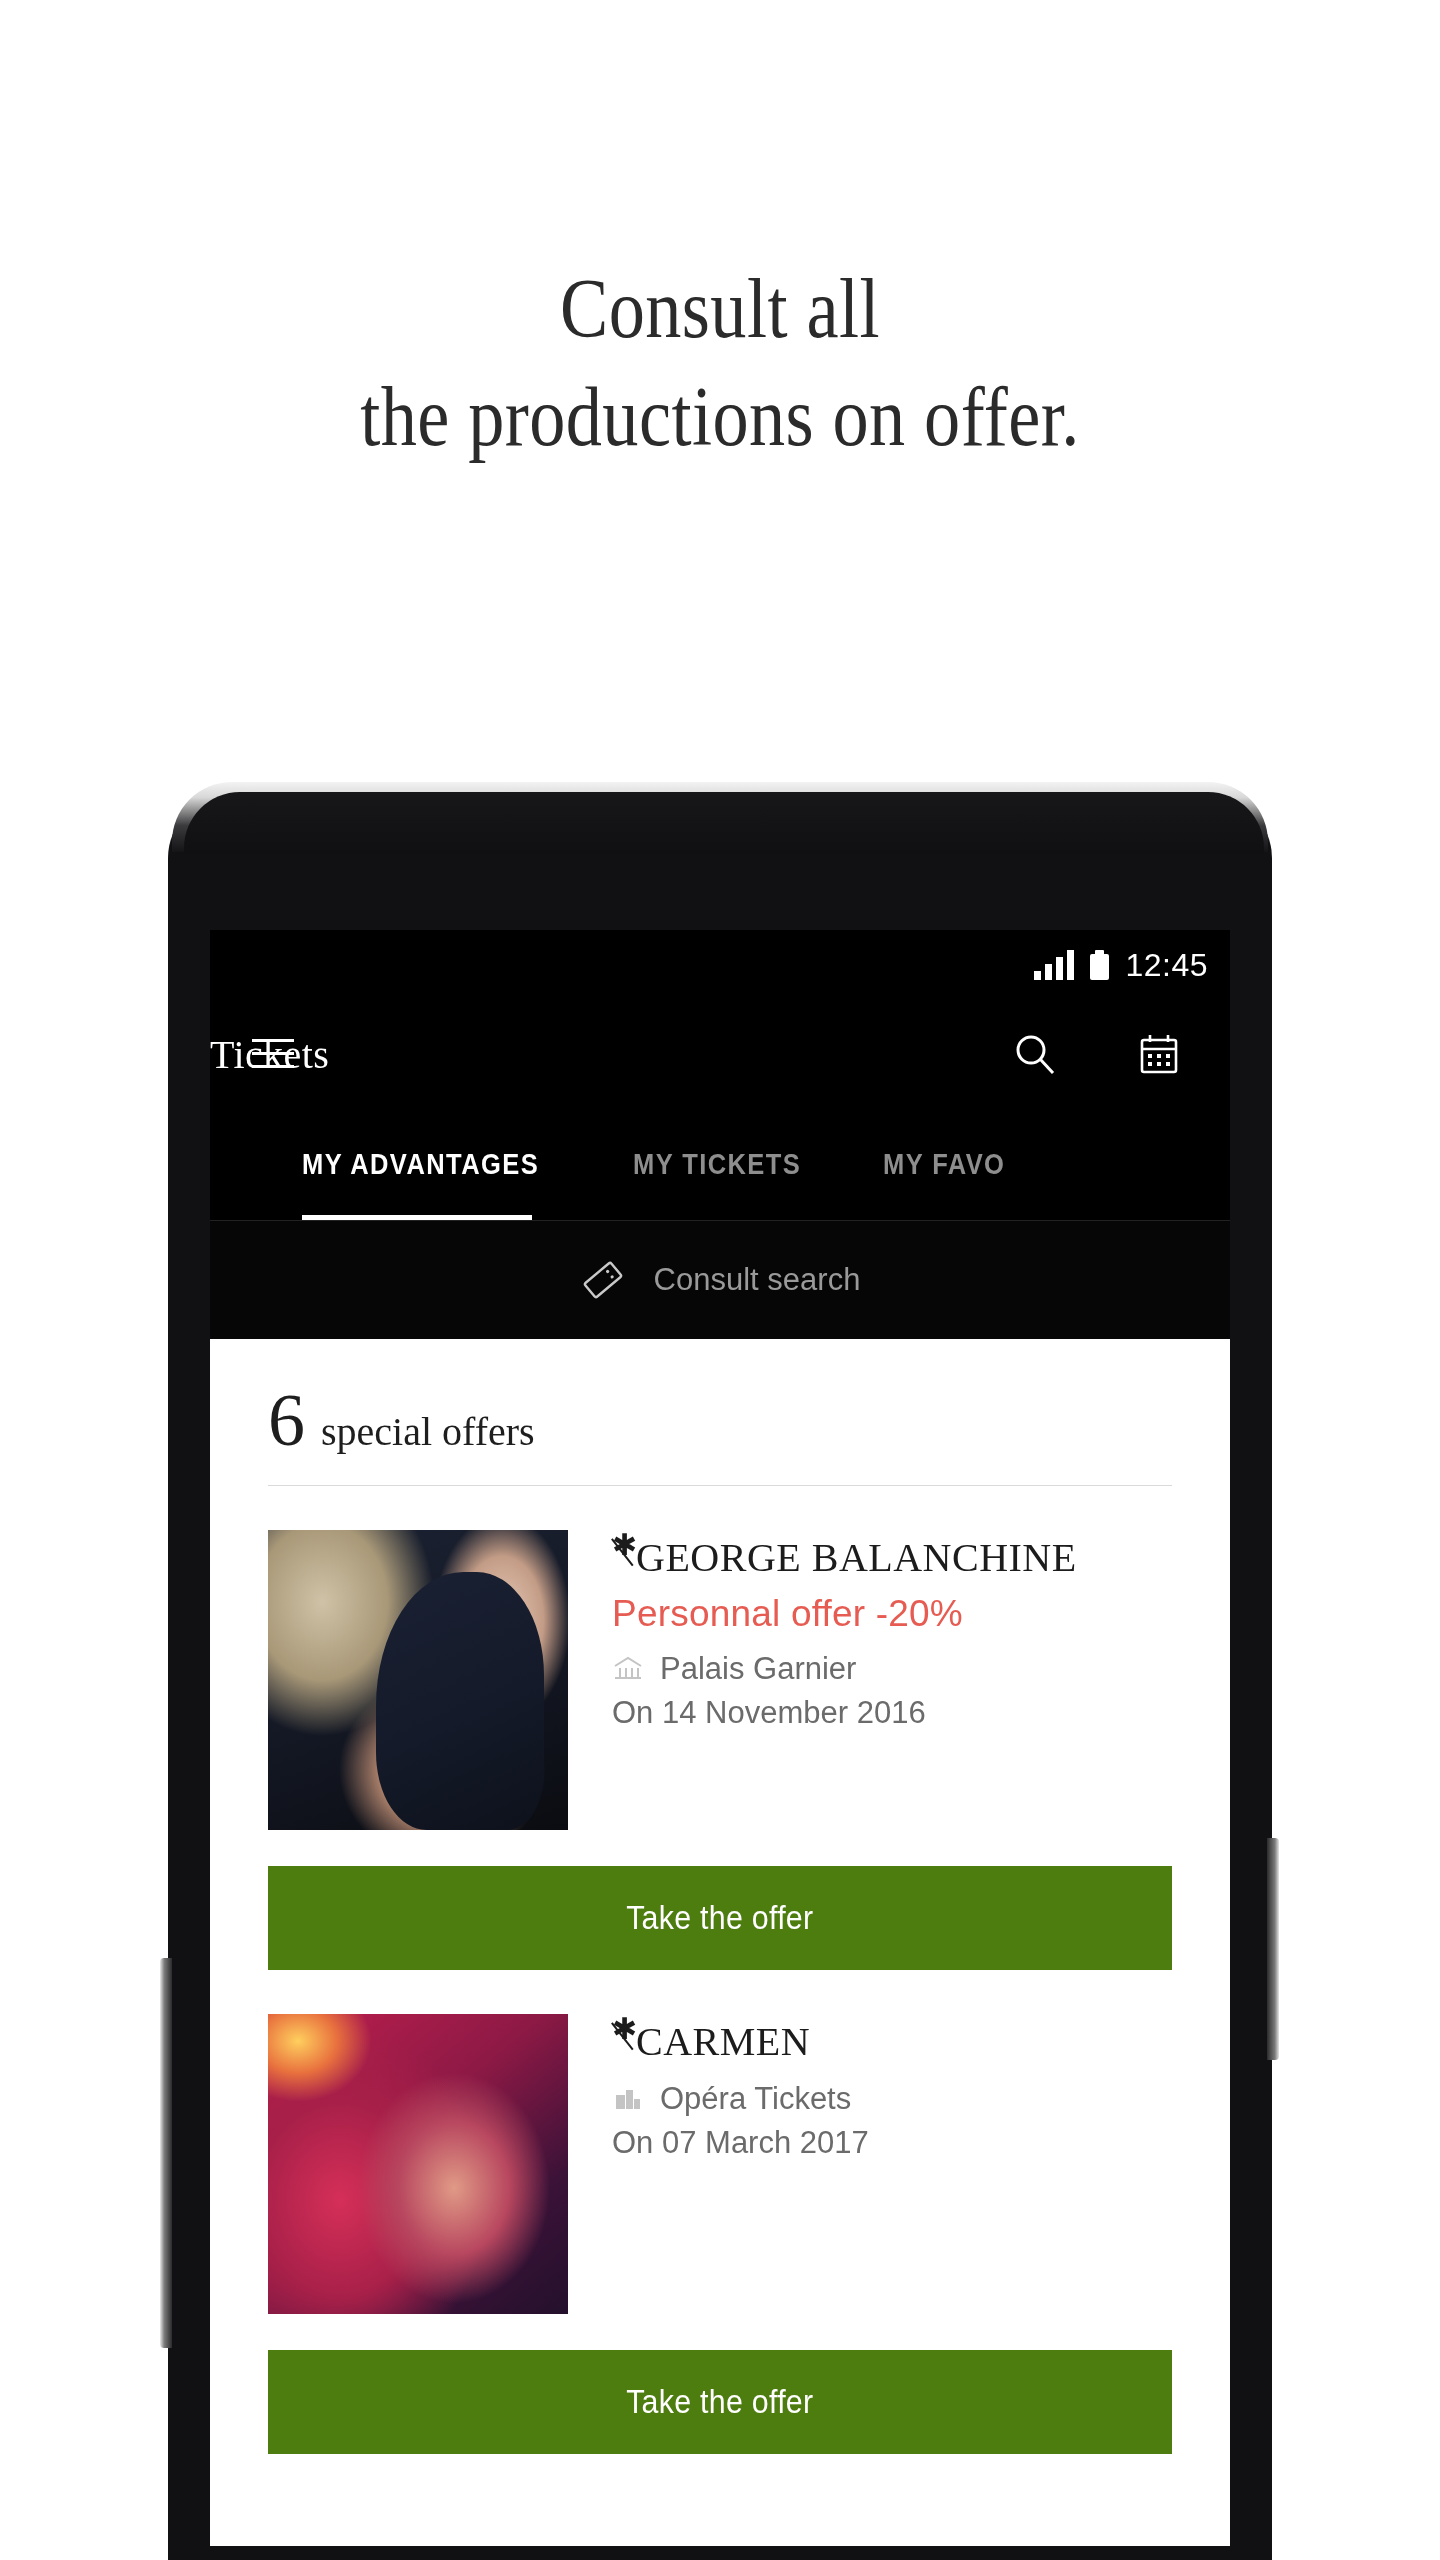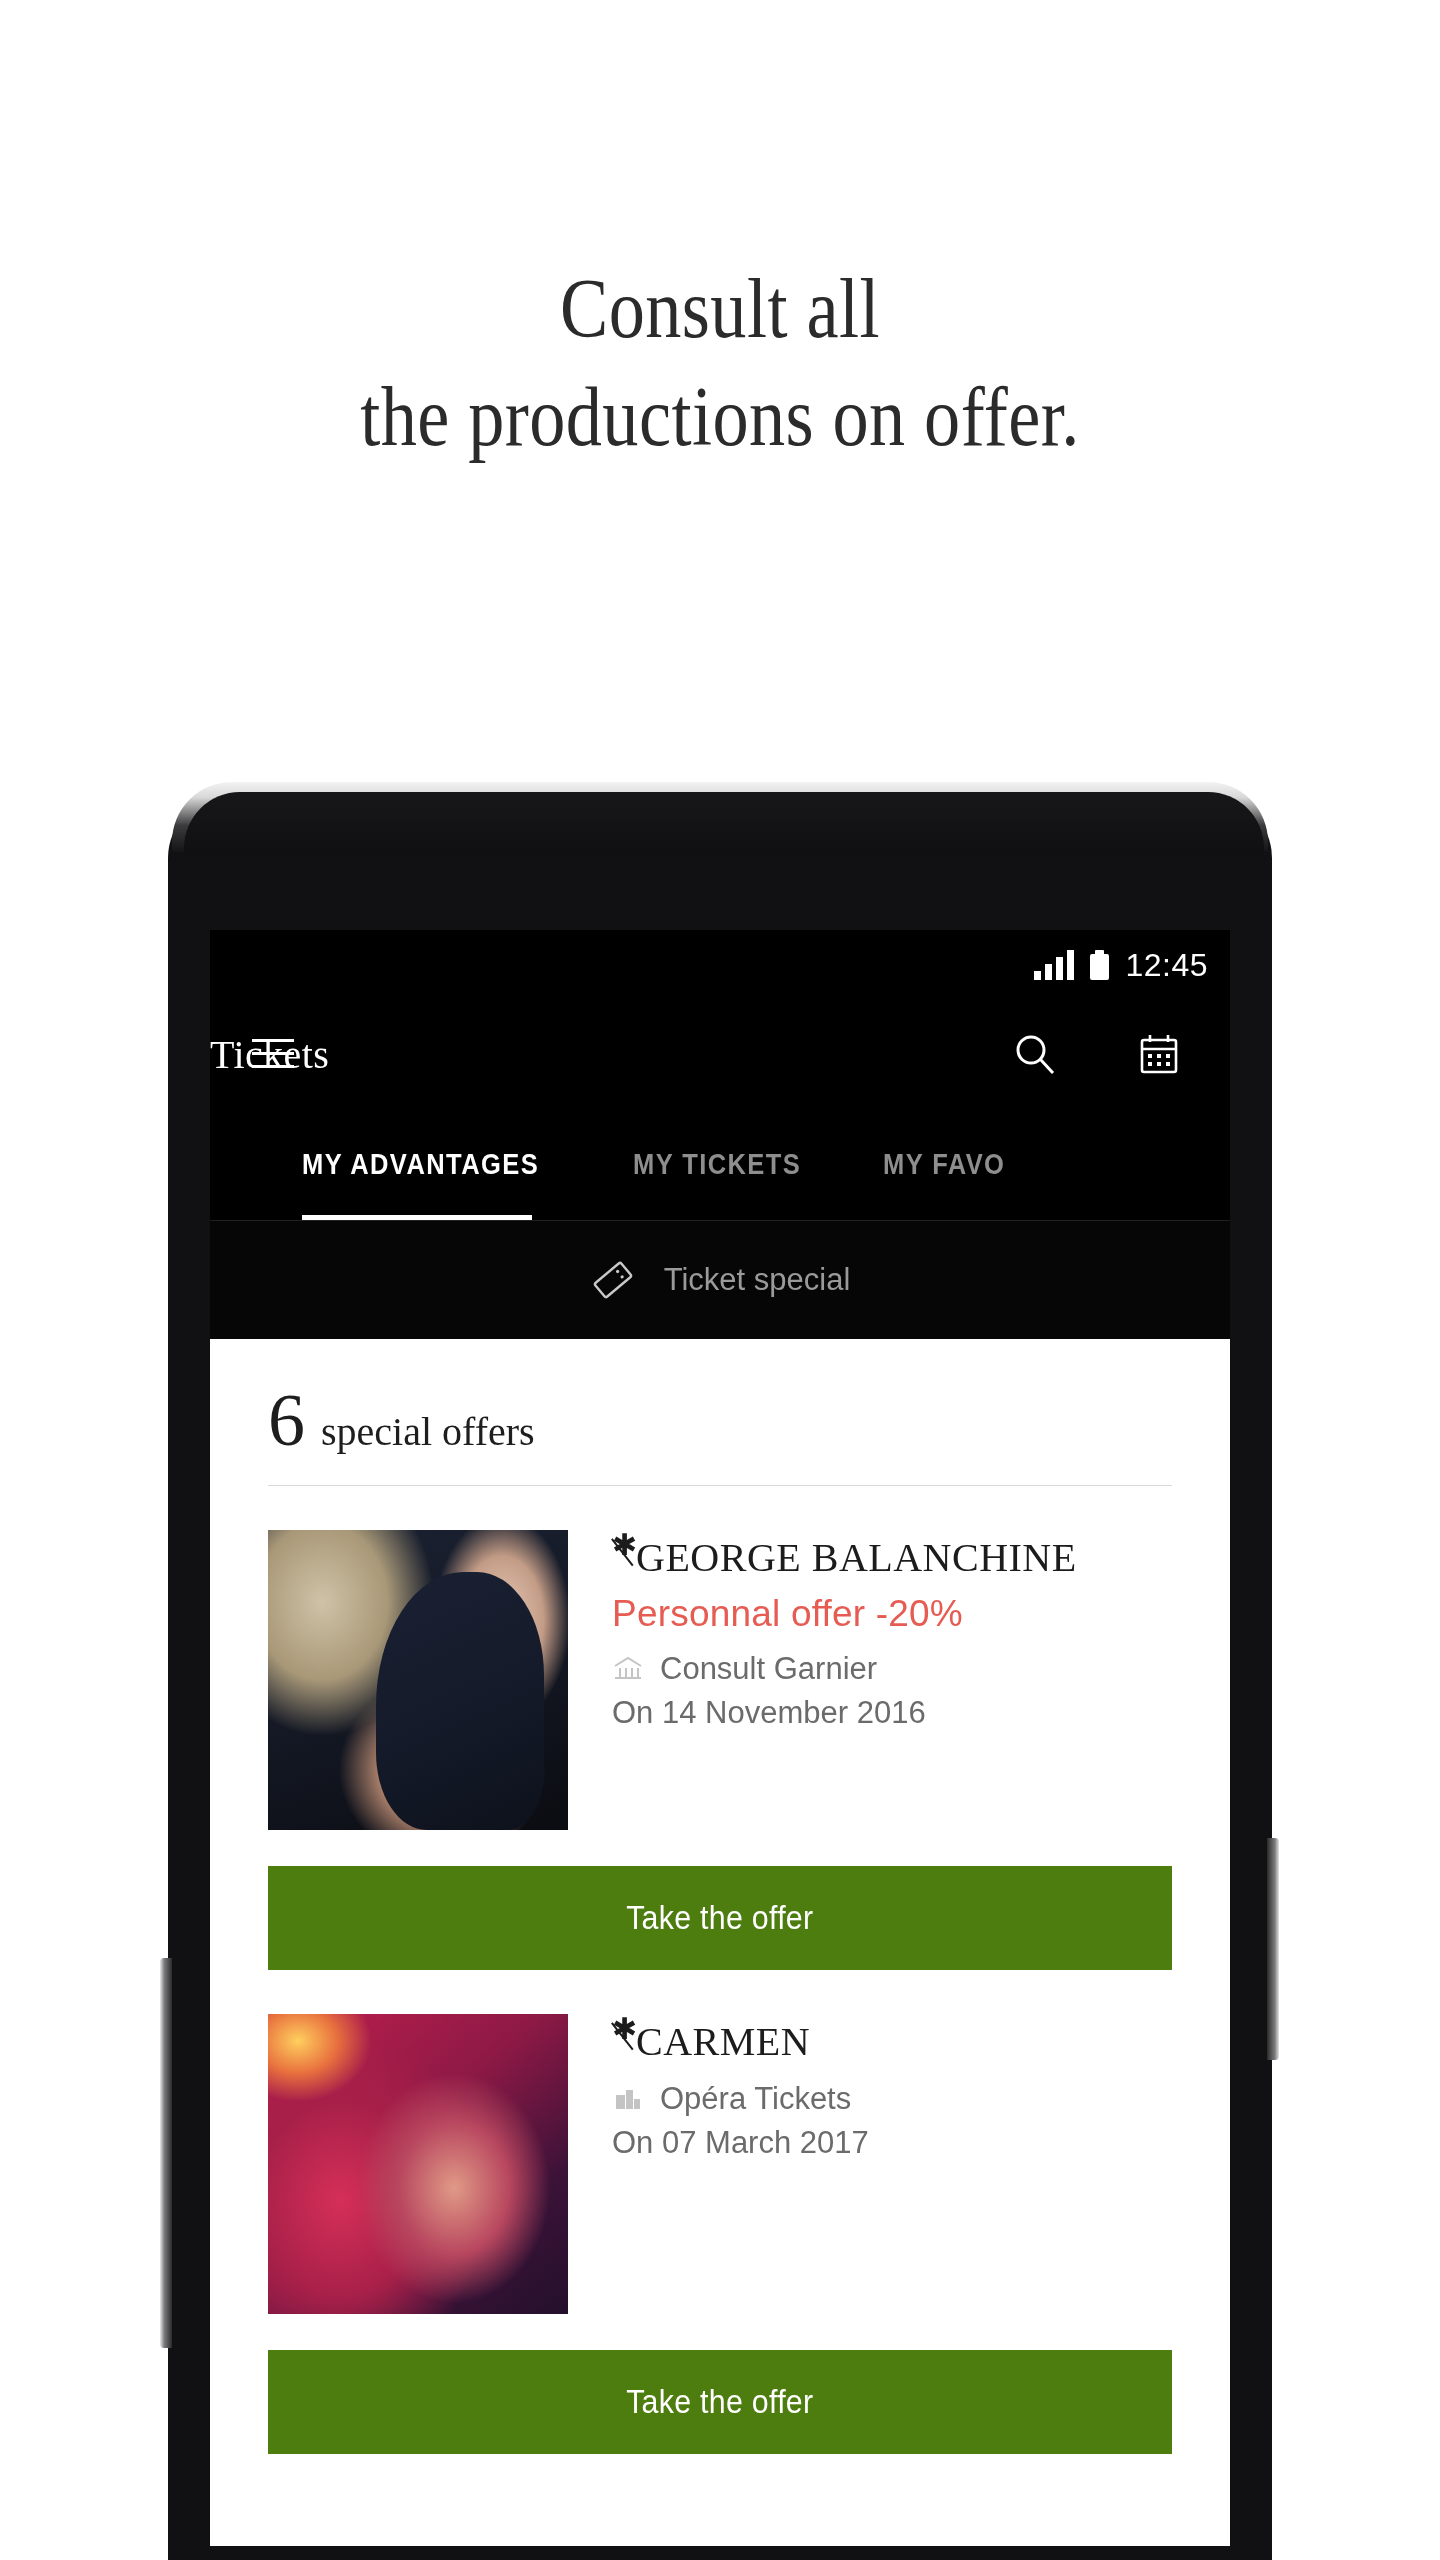--- a/index.html
+++ b/index.html
@@ -370,21 +370,21 @@
     </div>
 
     <div class="ticketsearch">
       <svg width="46" height="46" viewBox="0 0 46 46" fill="none" stroke="#c9c9c9" stroke-width="2.4">
         <g transform="rotate(-40 23 23)">
           <rect x="6" y="14" width="34" height="18" rx="2"></rect>
           <circle cx="32" cy="19.5" r="1.6" fill="#c9c9c9" stroke="none"></circle>
           <circle cx="32" cy="26.5" r="1.6" fill="#c9c9c9" stroke="none"></circle>
         </g>
       </svg>
-      <div class="label">Ticket special</div>
+      <div class="label">Consult search</div>
     </div>
 
     <div class="content">
 
       <div class="offers-head">
         <div class="count">6</div>
         <div class="label">special offers</div>
       </div>
       <div class="rule"></div>
 
@@ -401,21 +401,21 @@
           <div class="offer-sub">Personnal offer -20%</div>
           <div class="offer-venue">
             <svg width="32" height="32" viewBox="0 0 32 32" fill="none" stroke="#c4c4c4" stroke-width="2">
               <path d="M3 13 L16 5 L29 13"></path>
               <line x1="3" y1="25" x2="29" y2="25"></line>
               <line x1="8" y1="15" x2="8" y2="24"></line>
               <line x1="14" y1="15" x2="14" y2="24"></line>
               <line x1="20" y1="15" x2="20" y2="24"></line>
               <line x1="26" y1="15" x2="26" y2="24"></line>
             </svg>
-            <span>Consult Garnier</span>
+            <span>Palais Garnier</span>
           </div>
           <div class="offer-date">On 14 November 2016</div>
         </div>
       </div>
       <div class="take-offer">
         <span>Take the offer</span>
       </div>
 
       <div class="offer">
         <div class="offer-thumb thumb-b"></div>

